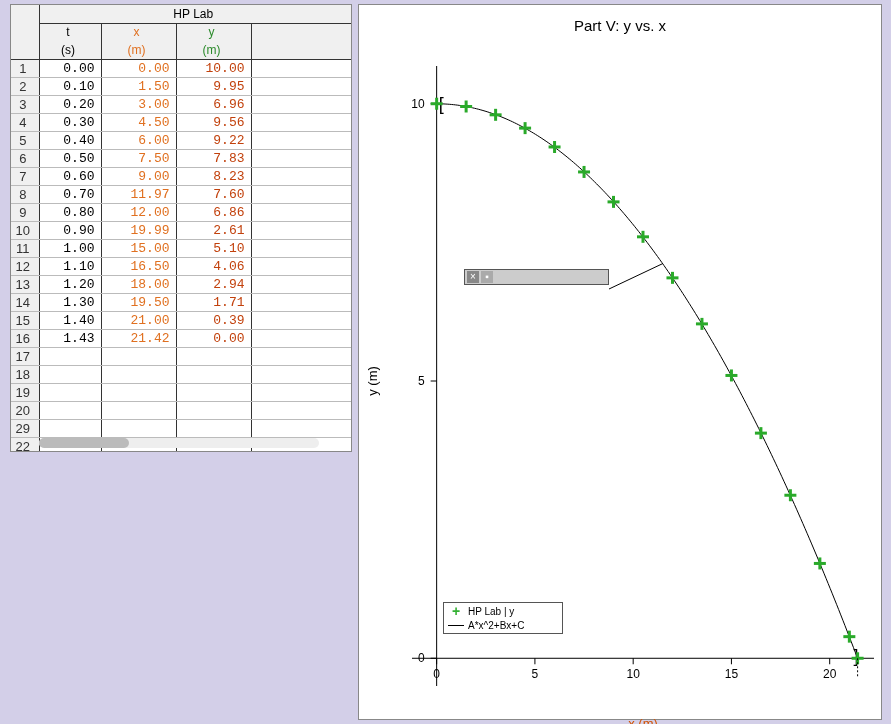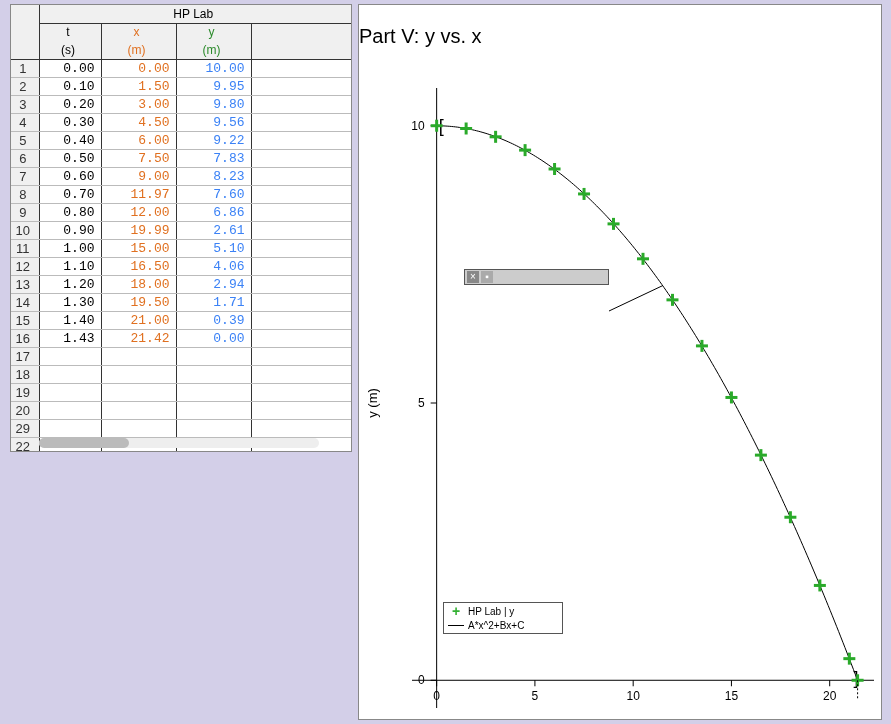--- a/index.html
+++ b/index.html
@@ -57,21 +57,21 @@
   .row-idx {
     background: #f0f0f0;
     text-align: center !important;
     width: 28px;
     font-family: Arial, sans-serif;
     color: #333;
     border-right: 1px solid #333;
   }
   .col-t { width: 62px; color: #000; }
   .col-x { width: 75px; color: #E07020; }
-  .col-y { width: 75px; color: #3b82f6; }
+  .col-y { width: 75px; color: #c2410c; }
   .col-empty { border-right: none !important; }
   .hscroll {
     position: absolute;
     left: 28px;
     bottom: 3px;
     height: 10px;
     width: 280px;
     background: #eee;
     border-radius: 5px;
   }
@@ -86,23 +86,23 @@
   .panel-chart {
     position: absolute;
     left: 358px;
     top: 4px;
     width: 524px;
     height: 716px;
     background: #fff;
     border: 1px solid #888;
   }
   .chart-title {
-    text-align: left;
-    font-size: 20px;
-    padding: 20px 0;
+    text-align: center;
+    font-size: 15px;
+    padding: 12px 0;
   }
   svg.plot { display: block; }
 
   .fit-box {
     position: absolute;
     left: 105px;
     top: 264px;
     width: 145px;
     background: #fff;
     border: 1px solid #555;
@@ -195,21 +195,21 @@
           <td class="row-idx">2</td>
           <td class="col-t">0.10</td>
           <td class="col-x">1.50</td>
           <td class="col-y">9.95</td>
           <td class="col-empty"></td>
         </tr>
         <tr>
           <td class="row-idx">3</td>
           <td class="col-t">0.20</td>
           <td class="col-x">3.00</td>
-          <td class="col-y">9.80</td>
+          <td class="col-y">6.96</td>
           <td class="col-empty"></td>
         </tr>
         <tr>
           <td class="row-idx">4</td>
           <td class="col-t">0.30</td>
           <td class="col-x">4.50</td>
           <td class="col-y">9.56</td>
           <td class="col-empty"></td>
         </tr>
         <tr>

